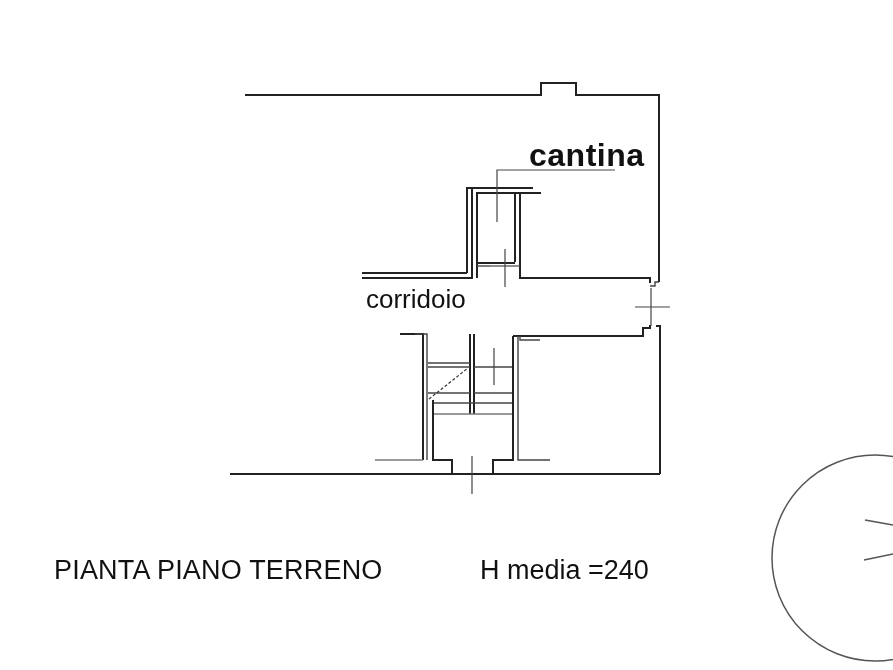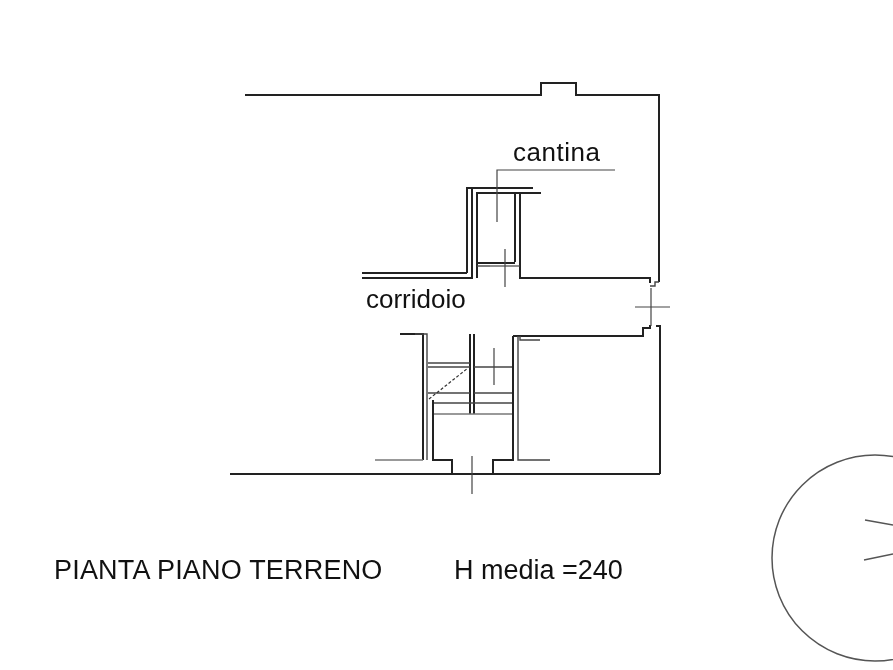--- a/index.html
+++ b/index.html
@@ -26,24 +26,24 @@
     .wall-light { stroke: #777; stroke-width: 1.4; fill: none; }
     .leader { stroke: #444; stroke-width: 1.2; fill: none; }
     .dash { stroke: #333; stroke-width: 1.2; stroke-dasharray: 3 2; fill: none; }
     .compass { stroke: #555; stroke-width: 1.5; fill: none; }
     .label {
       position: absolute;
       color: #111;
       font-family: "Liberation Sans", sans-serif;
       white-space: nowrap;
     }
-    .room-label-cantina { left: 513px; top: 137px; font-size: 26px; letter-spacing: 0.5px; }
+    .room-label-cantina { left: 529px; top: 137px; font-size: 32px; letter-spacing: 0.5px; font-weight: bold; }
     .room-label-corridoio { left: 366px; top: 284px; font-size: 26px; }
     .title-label { left: 54px; top: 555px; font-size: 27px; letter-spacing: 0.2px; }
-    .height-label { left: 454px; top: 555px; font-size: 27px; }
+    .height-label { left: 480px; top: 555px; font-size: 27px; }
   </style>
 </head>
 <body>
 
 <svg class="plan" viewBox="0 0 893 670" xmlns="http://www.w3.org/2000/svg">
 
   <g>
     <polyline class="wall" points="245,95 541,95 541,83 576,83 576,95 659,95 659,282"></polyline>
     <polyline class="wall-thin" points="659,282 655,282 655,286 650,286"></polyline>
   </g>

